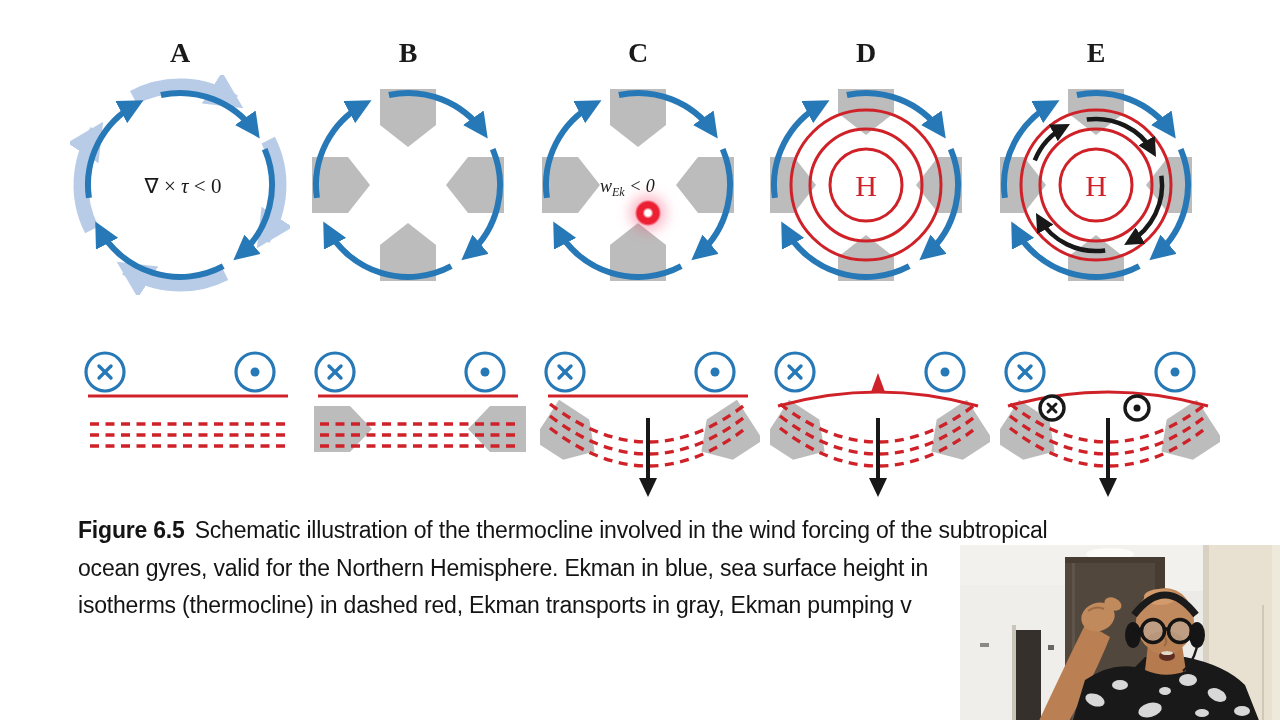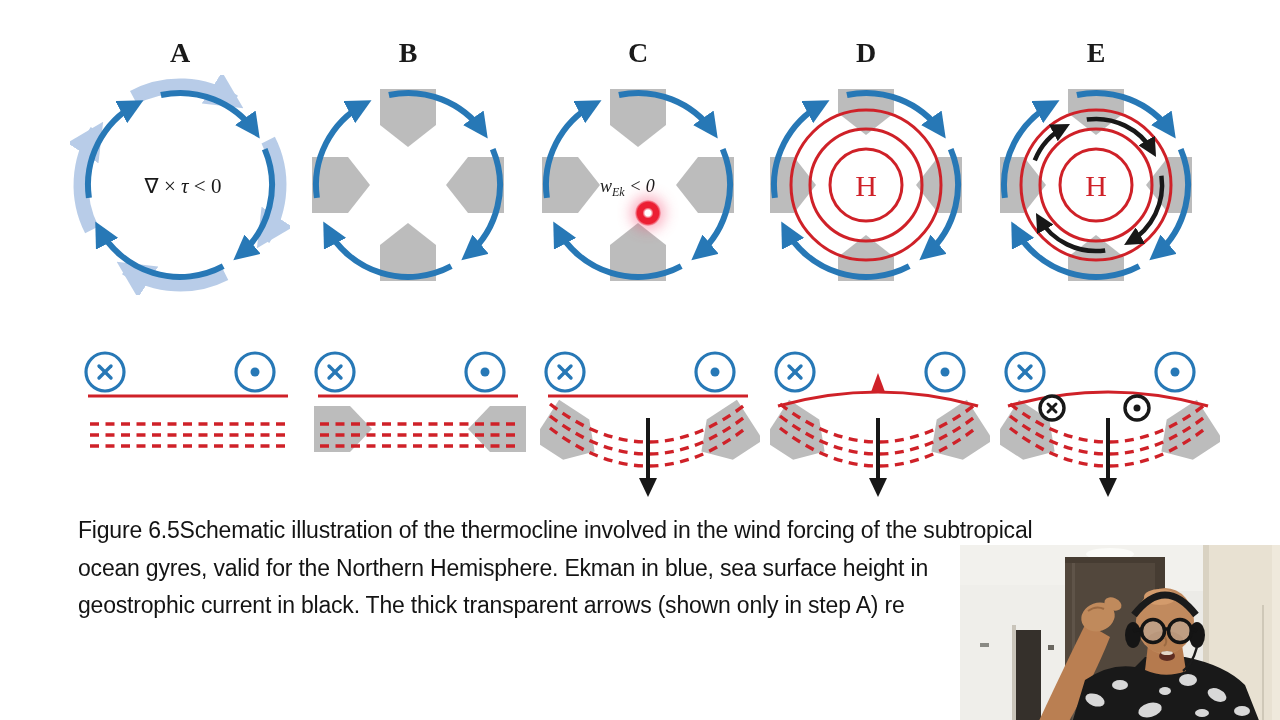--- a/index.html
+++ b/index.html
@@ -9,21 +9,21 @@
   .panel-label{font-family:"Liberation Serif",serif;font-weight:bold;font-size:28px;
                color:#1a1a1a;height:38px;line-height:38px;}
   .panel svg{display:block;margin:3px auto 0 auto;}
   .xsec{position:absolute;top:340px;}
   .laser{position:absolute;left:635px;top:200px;width:26px;height:26px;border-radius:50%;
          background:radial-gradient(circle,#ffffff 0 16%,#ec1f33 30% 58%,rgba(236,31,70,.38) 70%,rgba(236,31,70,0) 100%);
          box-shadow:0 0 14px 4px rgba(244,70,110,.45);}
   .caption{position:absolute;left:78px;top:512px;width:1120px;margin:0;
            font-size:23px;line-height:37.6px;color:#141414;letter-spacing:-0.2px;}
   .caption p{margin:0;}
-  .fig-label{font-weight:normal;margin-right:0;}
+  .fig-label{font-weight:bold;margin-right:10px;}
   .webcam{position:absolute;left:960px;top:545px;width:320px;height:175px;overflow:hidden;
           background:#ecebe7;}
   .webcam svg{display:block;}
 </style>
 </head>
 <body>
 
 <div id="stage">
 
   <div class="panel" style="left:70px">
@@ -247,21 +247,21 @@
       <circle cx="137" cy="68" r="3.5" fill="#181818"></circle>
       <line x1="108" y1="78" x2="108" y2="140" stroke="#181818" stroke-width="4"></line>
       <polygon points="99,138 117,138 108,157" fill="#181818"></polygon>
     </svg>
 
   <div class="laser"></div>
 
   <figcaption class="caption">
     <p><b class="fig-label">Figure 6.5</b><span>Schematic illustration of the thermocline involved in the wind forcing of the subtropical</span></p>
     <p>ocean gyres, valid for the Northern Hemisphere. Ekman in blue, sea surface height in</p>
-    <p>geostrophic current in black. The thick transparent arrows (shown only in step A) re</p>
+    <p>isotherms (thermocline) in dashed red, Ekman transports in gray, Ekman pumping v</p>
   </figcaption>
 
   <div class="webcam">
     <svg width="320" height="175" viewBox="0 0 320 175">
       <g>
         <rect x="0" y="0" width="320" height="175" fill="#ecebe7"></rect>
         <rect x="0" y="0" width="320" height="46" fill="#f2f1ed"></rect>
         <ellipse cx="150" cy="9" rx="24" ry="6" fill="#fbfbf8"></ellipse>
         <rect x="0" y="40" width="107" height="135" fill="#efeeea"></rect>
         <rect x="52" y="80" width="4" height="95" fill="#c9c4ba"></rect>

